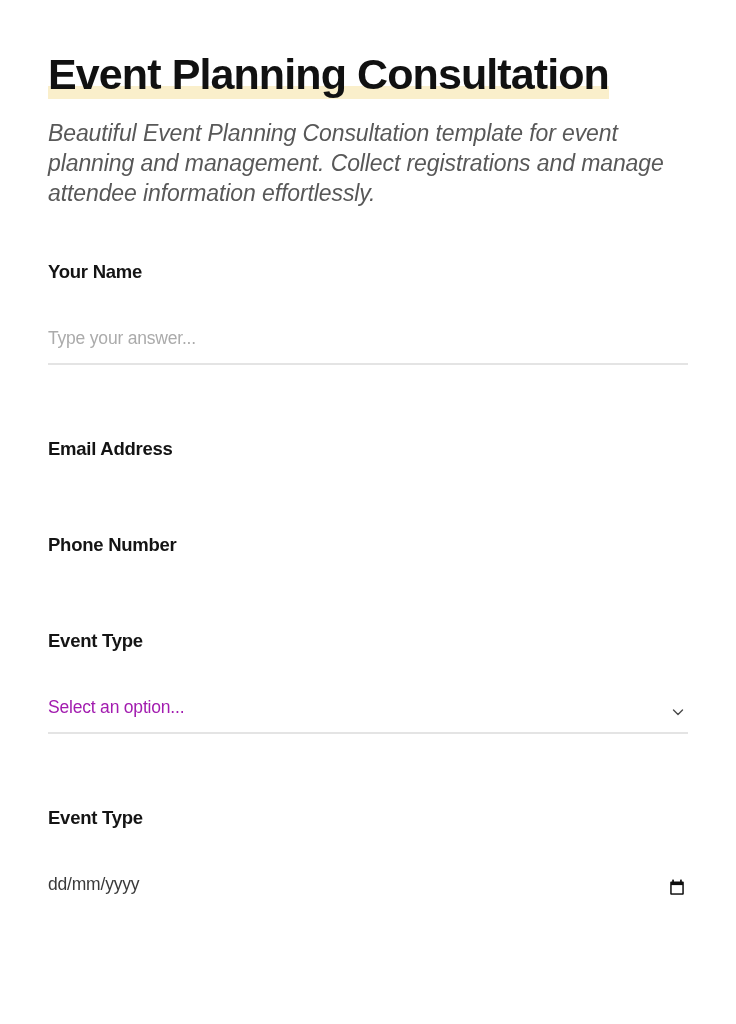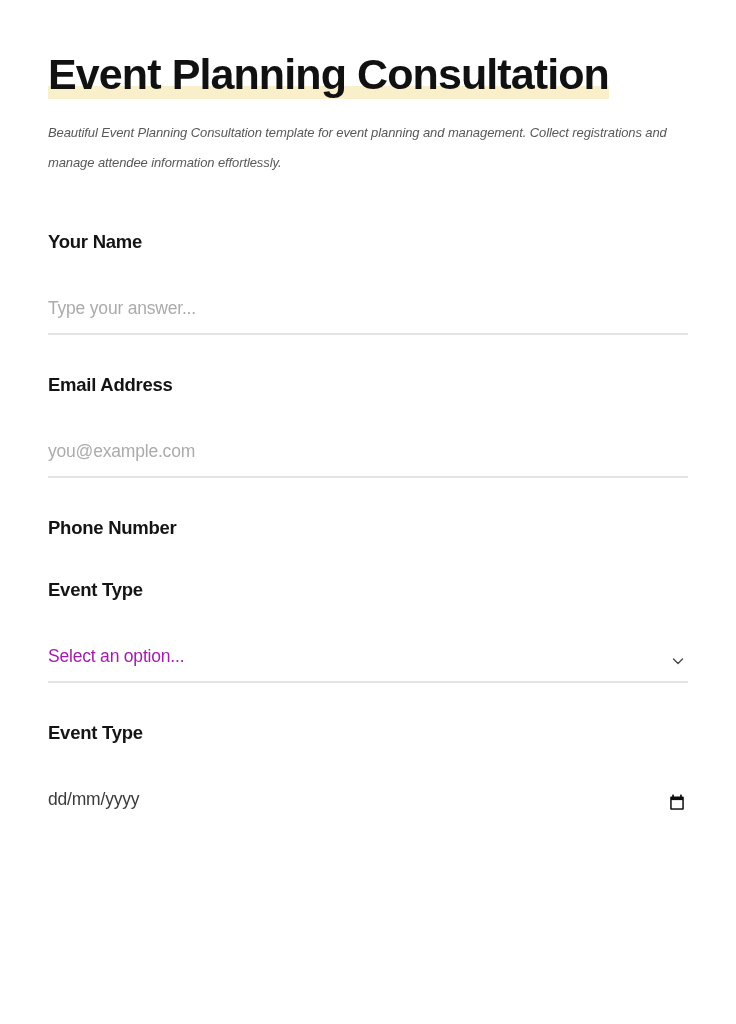--- a/index.html
+++ b/index.html
@@ -38,34 +38,34 @@
     background-image: linear-gradient(to top, #faefcb 0, #faefcb 13px, rgba(0,0,0,0) 13px);
     background-repeat: no-repeat;
     padding-bottom: 1px;
     box-decoration-break: clone;
     -webkit-box-decoration-break: clone;
   }
 
   
   .form-description {
     margin: 16px 0 0 0;
-    font-size: 13px;
+    font-size: 23px;
     line-height: 30px;
     font-style: italic;
     color: #585858;
     max-width: 632px;
     letter-spacing: -0.1px;
   }
 
   
   .fields {
     margin-top: 52px;
   }
   .field {
-    margin-bottom: 38px;
+    margin-bottom: 72px;
   }
   .field:last-child {
     margin-bottom: 0;
   }
   .field-label {
     display: block;
     font-size: 18.5px;
     line-height: 24px;
     font-weight: 700;
     letter-spacing: -0.25px;
@@ -134,23 +134,20 @@
 
     <div class="field">
       <span class="field-label">Your Name</span>
       <div class="field-control">
         <span class="field-text">Type your answer...</span>
       </div>
     </div>
 
     <div class="field">
       <span class="field-label">Email Address</span>
-      <div class="field-control">
-        <span class="field-text">you@example.com</span>
-      </div>
     </div>
 
     <div class="field">
       <span class="field-label">Phone Number</span>
     </div>
 
     <div class="field">
       <span class="field-label">Event Type</span>
       <div class="field-control">
         <span class="field-text value-dark">Select an option...</span>

